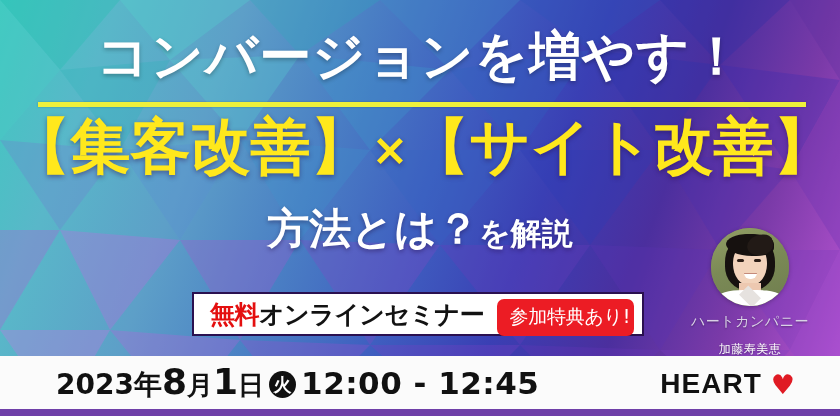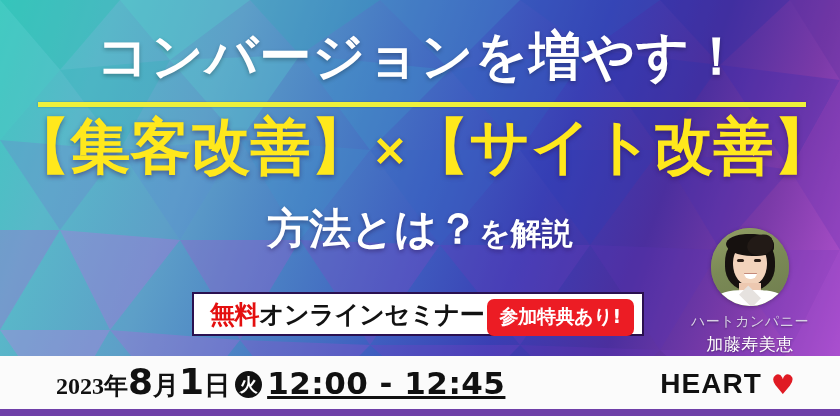--- a/index.html
+++ b/index.html
@@ -59,22 +59,22 @@
   .seminar .label{
     font-size:25px;font-weight:700;white-space:nowrap;
     margin-left:16px;letter-spacing:-.5px;
   }
   .seminar .label .free{color:#e40f0f;}
   .seminar .label .rest{color:#121212;}
   .pill{
     position:absolute;right:8px;top:5px;
     background:#ec1c24;color:#fff;
     border-radius:7px;
-    padding:5px 13px 6px 13px;
-    font-size:19px;font-weight:700;white-space:nowrap;
+    padding:5px 4px 6px 13px;
+    font-size:19px;font-weight:400;white-space:nowrap;
     letter-spacing:-.3px;
   }
   
   .presenter{
     position:absolute;left:668px;top:228px;width:164px;text-align:center;
   }
   .photo{
     width:78px;height:78px;border-radius:50%;margin:0 auto;
     position:relative;overflow:hidden;
     background:#7d8d5a;
@@ -117,42 +117,42 @@
   }
   .photo .collar{
     position:absolute;left:30px;top:62px;width:18px;height:13px;
     background:#e6e2df;transform:rotate(45deg);
   }
   .pname-company{
     margin-top:7px;font-size:14px;color:#d9d2e6;letter-spacing:.5px;
     text-shadow:0 1px 2px rgba(0,0,0,.35);white-space:nowrap;
   }
   .pname-person{
-    margin-top:2px;font-size:17px;color:#ffffff;letter-spacing:.5px;
+    margin-top:10px;font-size:12px;color:#ffffff;letter-spacing:.5px;
     text-shadow:0 1px 2px rgba(0,0,0,.35);white-space:nowrap;
   }
   
   .footer{
     position:absolute;left:0;right:0;top:356px;height:53px;
     background:#fbfbfb;
     display:flex;align-items:center;
   }
   .datetime{
     position:absolute;left:56px;top:8px;
     white-space:nowrap;color:#111;font-weight:700;line-height:36px;
   }
-  .datetime .yr{font-size:24px;font-family:Liberation Serif, serif;}
+  .datetime .yr{font-size:28px;}
   .datetime .dnum{font-size:36px;}
   .datetime .unit{font-size:26px;}
   .datetime .dow{
     display:inline-block;width:27px;height:27px;border-radius:50%;
     background:#111;color:#fff;font-size:18px;line-height:27px;
     text-align:center;vertical-align:3px;margin:0 5px;
   }
-  .datetime .time{font-size:31px;letter-spacing:.5px;text-decoration:underline;}
+  .datetime .time{font-size:31px;letter-spacing:.5px;}
   .logo{
     position:absolute;right:36px;top:12px;
     display:flex;align-items:center;white-space:nowrap;
   }
   .logo .lt{
     font-family:Liberation Sans, sans-serif;
     font-size:28px;font-weight:700;color:#111;letter-spacing:1px;
   }
   .logo .heart{
     display:inline-block;margin:0 9px;color:#e01b24;font-size:27px;line-height:1;

